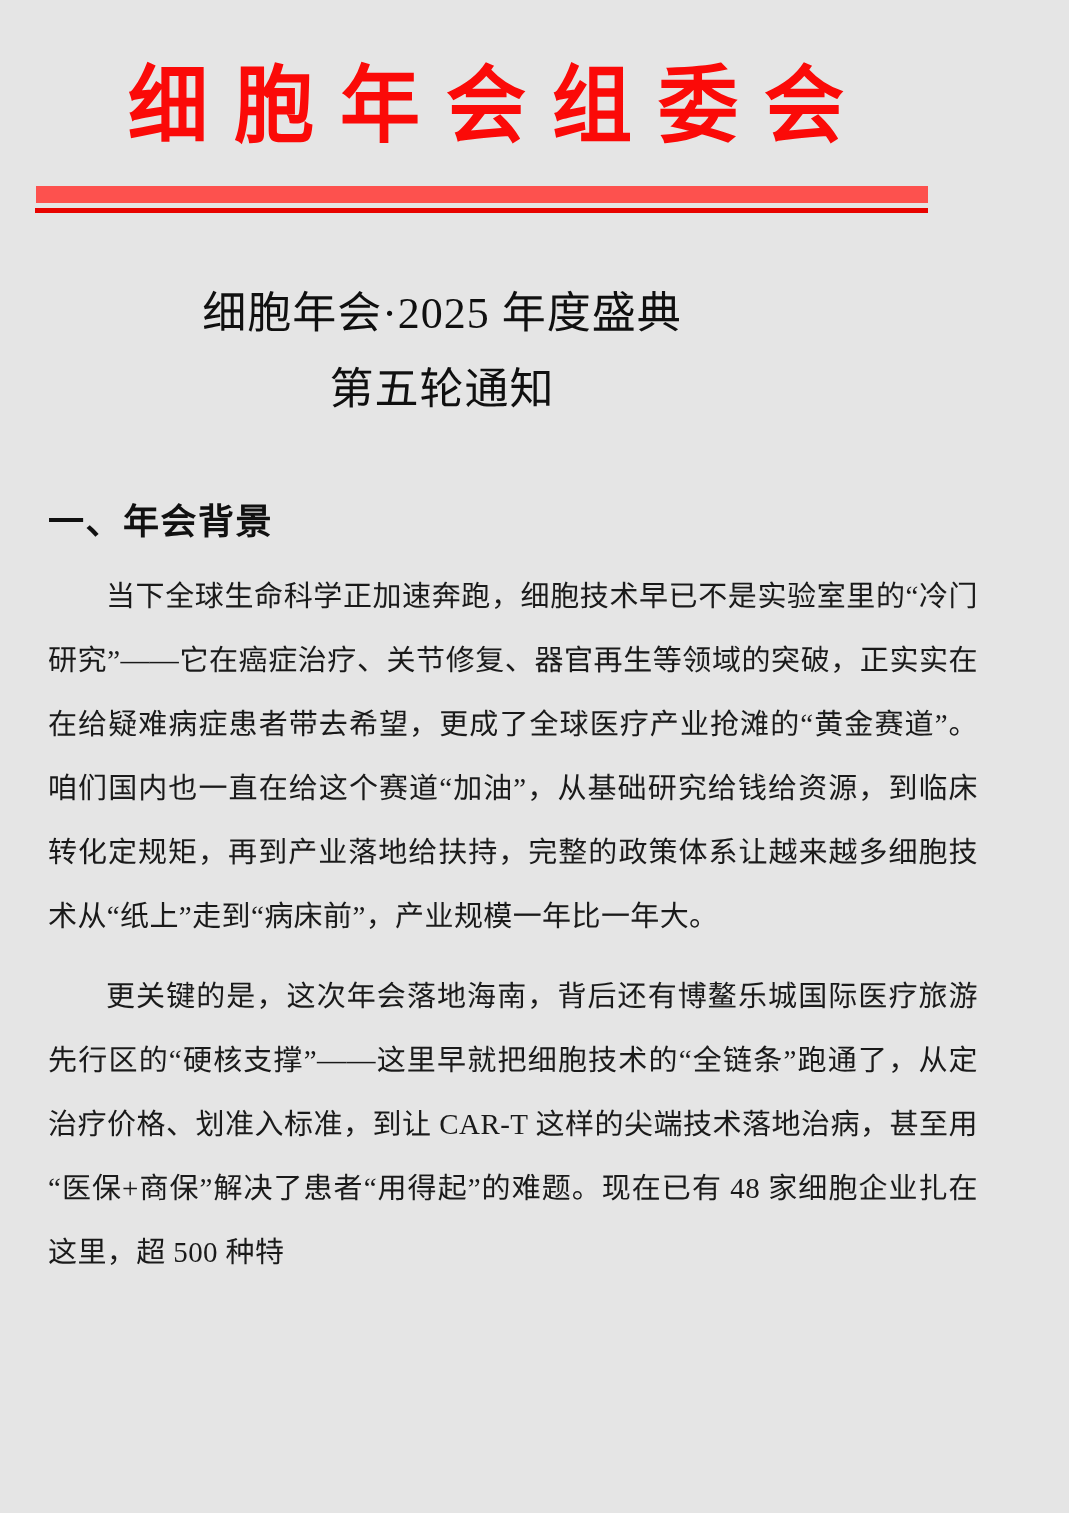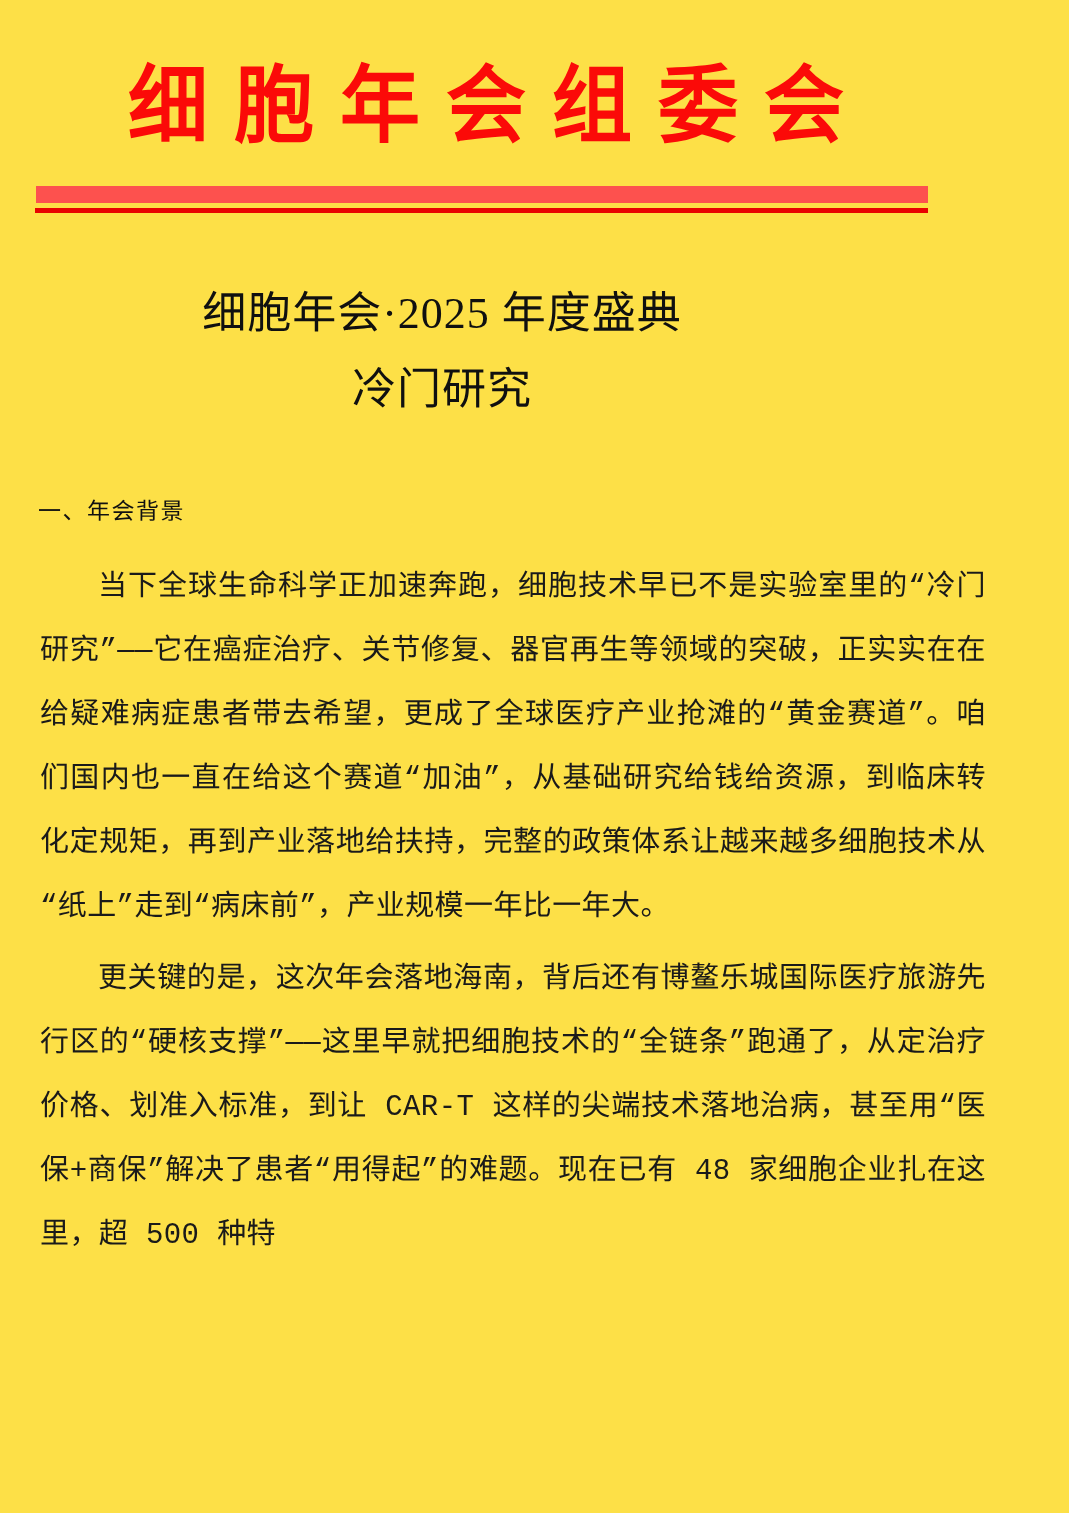--- a/index.html
+++ b/index.html
@@ -6,21 +6,21 @@
   html, body {
     margin: 0;
     padding: 0;
     background: #ffffff;
   }
 
   .page {
     position: relative;
     width: 1069px;
     height: 1513px;
-    background: #fde047;
+    background: #e5e5e5;
     overflow: hidden;
     font-family: "Liberation Serif", "DejaVu Serif", serif;
     -webkit-font-smoothing: antialiased;
   }
 
   
   .letterhead {
     position: absolute;
     left: 0;
     top: 0;
@@ -76,25 +76,25 @@
     font-size: 44px;
     line-height: 76px;
     letter-spacing: 1px;
   }
 
   .doc-title .line { display: block; }
 
   
   .section-heading {
     position: absolute;
-    left: 38px;
+    left: 48px;
     top: 492px;
     font-family: "Liberation Sans", "DejaVu Sans", sans-serif;
-    font-size: 23px;
-    font-weight: 400;
+    font-size: 36px;
+    font-weight: 700;
     color: #111111;
     letter-spacing: 1.5px;
     white-space: nowrap;
   }
 
   
   .body-copy {
     position: absolute;
     left: 32px;
     top: 548px;
@@ -102,39 +102,38 @@
     font-family: "Liberation Serif", "DejaVu Serif", serif;
     font-size: 29px;
     line-height: 64px;
     color: #1a1a1a;
     text-align: justify;
     text-justify: inter-ideograph;
     letter-spacing: 0.4px;
   }
 
   .body-copy p {
-    margin: 8px;
+    margin: 16px;
     text-indent: 2em;
-    font-family: Liberation Mono, monospace;
   }
 </style>
 </head>
 <body>
 
 <div class="page">
 
   <div class="letterhead">
     <div class="letterhead-title">细胞年会组委会</div>
     <div class="rule-thick"></div>
     <div class="rule-thin"></div>
   </div>
 
   <div class="doc-title">
     <span class="line">细胞年会·2025 年度盛典</span>
-    <span class="line">冷门研究</span>
+    <span class="line">第五轮通知</span>
   </div>
 
   <div class="section-heading">一、年会背景</div>
 
   <div class="body-copy">
     <p>当下全球生命科学正加速奔跑，细胞技术早已不是实验室里的“冷门研究”——它在癌症治疗、关节修复、器官再生等领域的突破，正实实在在给疑难病症患者带去希望，更成了全球医疗产业抢滩的“黄金赛道”。咱们国内也一直在给这个赛道“加油”，从基础研究给钱给资源，到临床转化定规矩，再到产业落地给扶持，完整的政策体系让越来越多细胞技术从“纸上”走到“病床前”，产业规模一年比一年大。</p>
     <p>更关键的是，这次年会落地海南，背后还有博鳌乐城国际医疗旅游先行区的“硬核支撑”——这里早就把细胞技术的“全链条”跑通了，从定治疗价格、划准入标准，到让 CAR-T 这样的尖端技术落地治病，甚至用“医保+商保”解决了患者“用得起”的难题。现在已有 48 家细胞企业扎在这里，超 500 种特</p>
   </div>
 
 </div>

